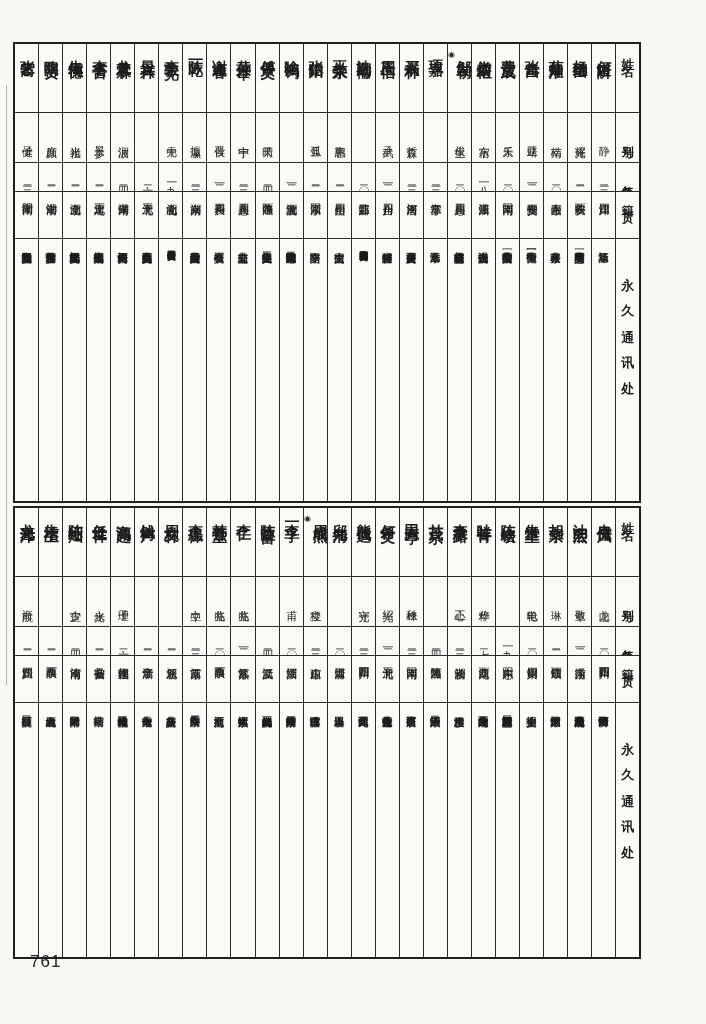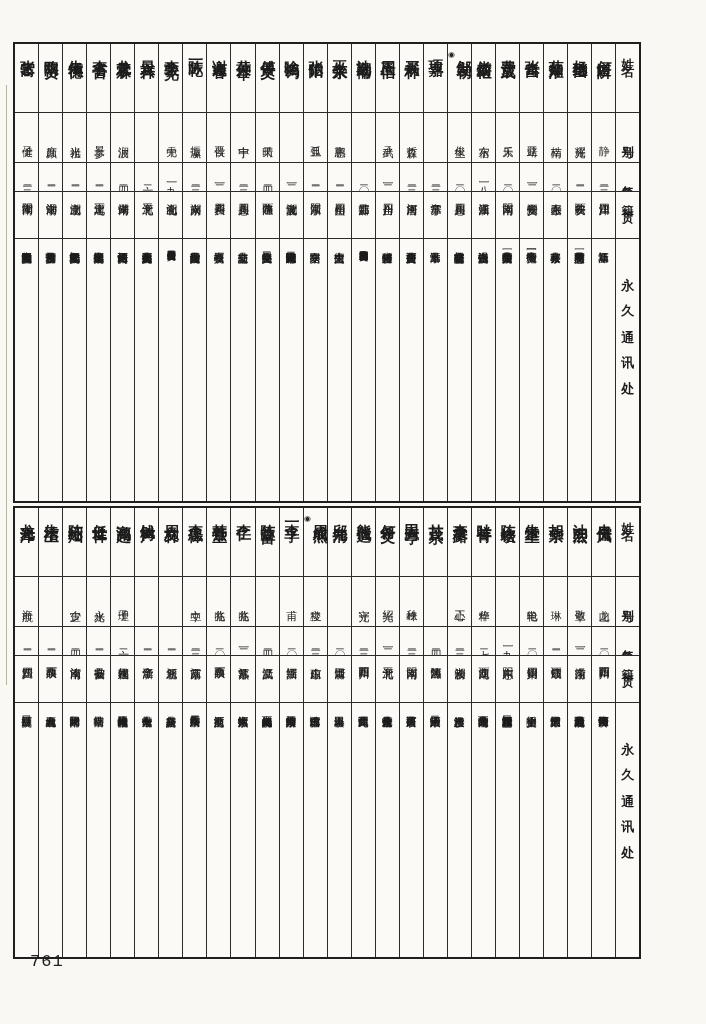--- a/index.html
+++ b/index.html
@@ -59,21 +59,21 @@
   .col.hdr .cell{justify-content:center;}
   .col.hdr .vtext{font-size:13px;font-weight:bold;letter-spacing:6px;}
   .col.hdr .c-alias .vtext,
   .col.hdr .c-age .vtext{font-size:12px;letter-spacing:2px;}
   .col.hdr .c-origin .vtext{font-size:12px;letter-spacing:8px;}
   .col.hdr .c-addr{align-items:flex-start;padding-top:28px;}
   .col.hdr .c-addr .vtext{font-size:13px;font-weight:bold;letter-spacing:26px;}
   .pageno{
     position:absolute;left:30px;top:952px;
     font-size:17px;color:#222;letter-spacing:1px;
-    font-family:Liberation Mono, monospace;
+    font-family:Liberation Sans, sans-serif;
   }
 </style>
 </head>
 <body>
 
 <div class="page">
   <div class="binding-line"></div>
 
   <div class="ctable t-top">
       <div class="col hdr">

